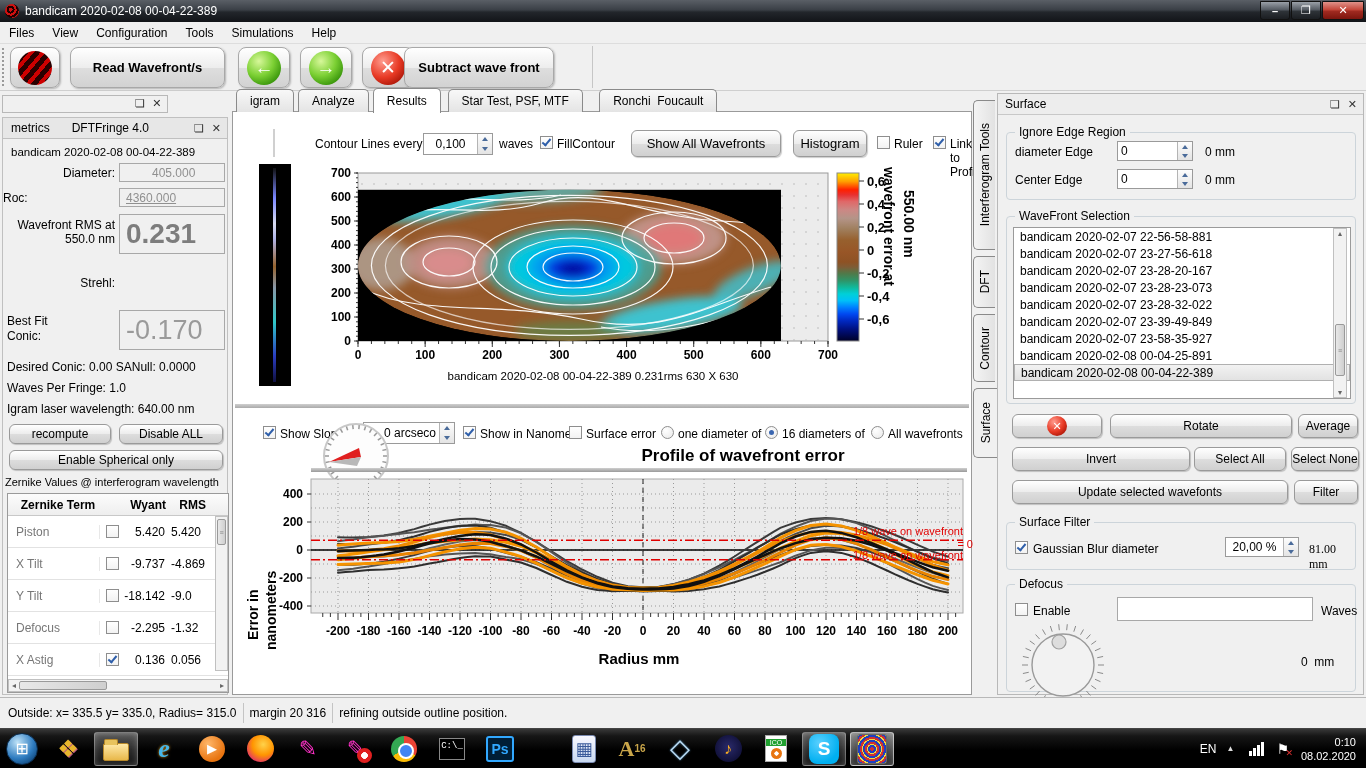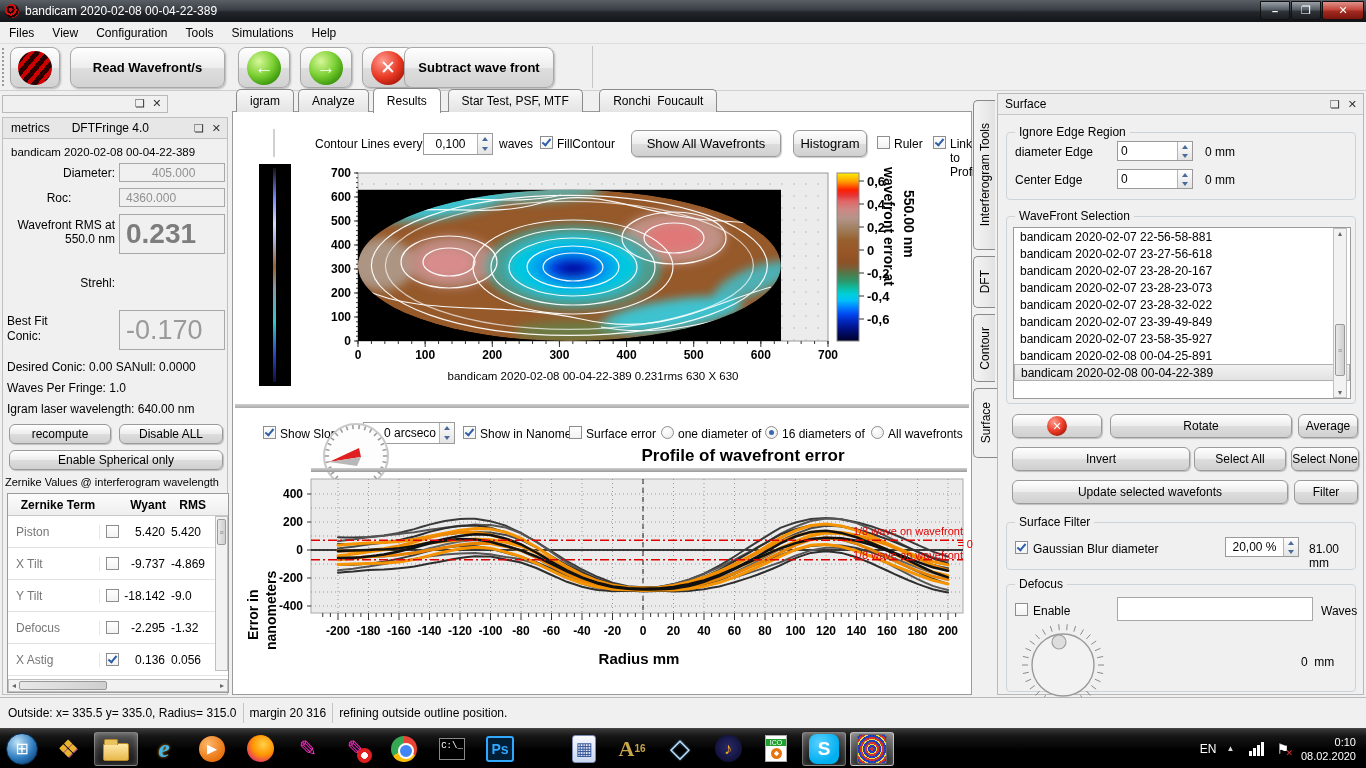--- a/index.html
+++ b/index.html
@@ -153,22 +153,22 @@
   <div class="abs" style="left:2px;top:117px;width:226px;height:578px;background:#f0f0f0;border:1px solid #c0c0c0;">
     <div class="abs" style="left:0;top:0;width:224px;height:21px;background:#e7e7e7;border-bottom:1px solid #c0c0c0;display:flex;align-items:center;">
       <span style="margin-left:8px;">metrics</span>
       <span style="margin-left:22px;">DFTFringe 4.0</span>
       <span class="dock-ic" style="margin-left:auto;">❏</span>
       <span class="dock-ic" style="margin-right:6px;">✕</span>
     </div>
     <div class="abs" style="left:8px;top:28px;font-size:11.5px;">bandicam 2020-02-08 00-04-22-389</div>
     <div class="abs" style="left:0;top:48px;width:112px;text-align:right;">Diameter:</div>
     <div class="abs field" style="left:116px;top:45px;width:106px;height:19px;padding-left:32px;">405.000</div>
-    <div class="abs" style="left:0;top:73px;width:112px;text-align:center;">Roc:</div>
-    <div class="abs field" style="left:116px;top:70px;width:106px;height:19px;">4360.000</div>
+    <div class="abs" style="left:0;top:73px;width:112px;text-align:left;">Roc:</div>
+    <div class="abs field" style="left:116px;top:70px;width:106px;height:19px;text-decoration:underline;">4360.000</div>
     <div class="abs" style="left:0;top:100px;width:112px;text-align:right;line-height:14px;">
       <div>Wavefront RMS at</div>
         <div>550.0 nm</div>
     </div>
     <div class="abs field" style="left:116px;top:96px;width:106px;height:40px;font-size:28px;font-weight:bold;color:#7d7d7d;">0.231</div>
     <div class="abs" style="left:0;top:158px;width:112px;text-align:right;">Strehl:</div>
     <div class="abs" style="left:4px;top:196px;line-height:15px;">
       <div>Best Fit</div>
         <div>Conic:</div>
     </div>
@@ -820,21 +820,21 @@
         <span class="val">20,00 %</span>
         <span class="arrs">
             <div>
               <i class="tri-up"></i>
             </div>
             <div>
               <i class="tri-dn"></i>
             </div>
           </span>
       </div>
-      <div class="abs" style="left:302px;top:19px;">81.00 mm</div>
+      <div class="abs" style="left:302px;top:19px;font-family:Liberation Serif, serif;">81.00 mm</div>
     </div>
 
     <div class="abs grp" style="left:8px;top:490px;width:350px;height:108px;">
       <span class="grp-label">Defocus</span>
       <span class="abs cb" style="left:8px;top:18px;"></span>
       <div class="abs" style="left:26px;top:19px;">Enable</div>
       <div class="abs" style="left:110px;top:12px;width:196px;height:24px;border:1px solid #a8a8a8;background:#fff;"></div>
       <div class="abs" style="left:314px;top:19px;">Waves</div>
       <svg class="abs" style="left:8px;top:30px;" width="96" height="96" viewBox="0 0 96 96">
         <g id="knob-ticks" stroke="#8a8a8a" stroke-width="1">

